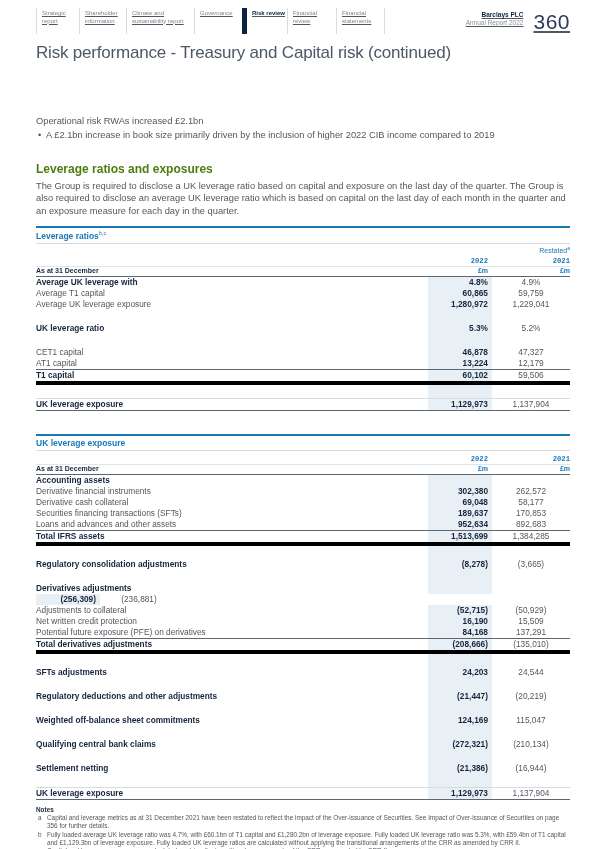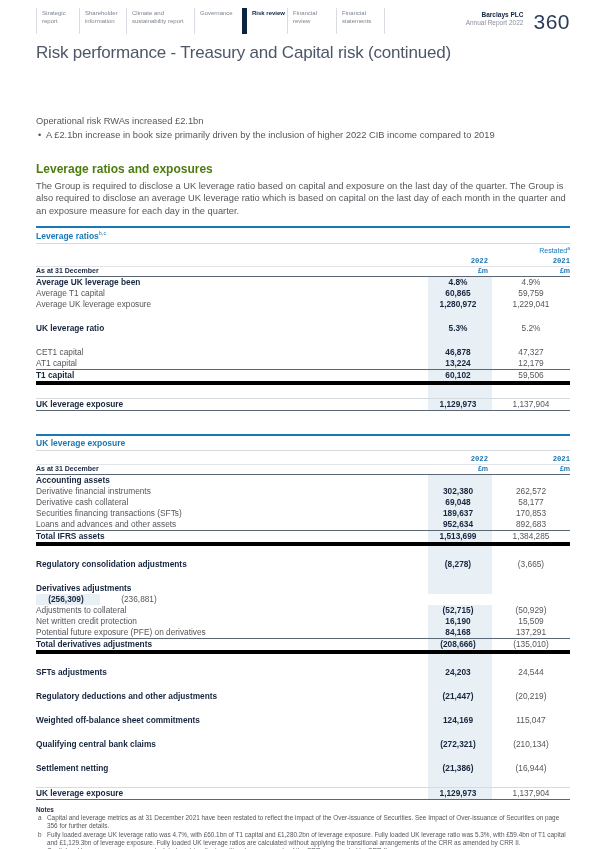--- a/index.html
+++ b/index.html
@@ -2,21 +2,21 @@
 <html><head>
 <meta charset="utf-8">
 <style>
   * { margin: 0; padding: 0; box-sizing: border-box; }
   html, body { background: #ffffff; }
   body { font-family: "Liberation Sans", "DejaVu Sans", sans-serif; color: #54565b; }
   .page { position: relative; width: 600px; height: 849px; background: #fff; overflow: hidden; }
   .content { padding: 8px 30px 0 36px; }
 
   
-  .topnav { display: flex; align-items: stretch; height: 26px; margin-top: 0; }
+  .topnav { display: flex; align-items: stretch; height: 26px; margin-top: 0; text-decoration: underline; }
   .tab { font-size: 6px; line-height: 7.5px; color: #7d8490; padding: 2px 0 0 5px;
          border-left: 1px solid #d9dde3; }
   .tab.active { border-left: 5px solid #0d2342; color: #0d2342; font-weight: bold; }
   .nav-spacer { flex: 1; border-left: 1px solid #d9dde3; }
   .brand { text-align: right; padding-top: 3px; }
   .brand .b1 { font-size: 6.5px; font-weight: bold; color: #0d2342; line-height: 8px; }
   .brand .b2 { font-size: 6.5px; color: #8a8f99; line-height: 8px; }
   .pagenum { font-size: 21px; color: #2c3b58; padding: 2px 0 0 10px; letter-spacing: 0.5px; }
 
   
@@ -45,21 +45,21 @@
   .restated-row sup { font-size: 5px; }
   .years-row { font-size: 7.2px; font-weight: bold; color: #1a78b6; height: 10px; line-height: 10px; font-family: Liberation Mono, monospace; }
   .asat-row { border-top: 1px solid #e1e5e9; border-bottom: 1px solid #5a6672;
               font-size: 7px; height: 11px; line-height: 10px; }
   .asat-label { font-weight: bold; color: #19283f; }
   .unit { font-weight: bold; color: #1a78b6; }
 
   .trow { display: flex; min-height: 11px; line-height: 11px; font-size: 8.3px; }
   .trow .tlabel { flex: 1; color: #54565b; }
   .trow .tnum { white-space: nowrap; }
-  .trow .c22 { width: 64px; text-align: center; padding-right: 4px; background: #e9f0f5;
+  .trow .c22 { width: 64px; text-align: right; padding-right: 4px; background: #e9f0f5;
                color: #16263f; font-weight: bold; }
   .trow .c21 { width: 78px; text-align: center; color: #54565b; }
   .trow.bold .tlabel { color: #16263f; font-weight: bold; }
   .trow.spacer { height: 13px; min-height: 13px; }
   .rule-above-light { border-top: 1px solid #d6dbe0; }
   .rule-below-light { border-bottom: 4px solid #000000; }
   .rule-below-dark { border-bottom: 1px solid #5a6672; }
 
   .tbl-gap { height: 14px; }
 
@@ -121,21 +121,21 @@
         <div class="c22h">2022</div>
         <div class="c21h">2021</div>
       </div>
       <div class="hrow asat-row">
         <div class="hl asat-label">As at 31 December</div>
         <div class="c22h unit">£m</div>
         <div class="c21h unit">£m</div>
       </div>
       <div id="table1-body">
           <div class="trow bold">
-            <div class="tlabel">Average UK leverage been</div>
+            <div class="tlabel">Average UK leverage with</div>
             <div class="tnum c22">4.8%</div>
             <div class="tnum c21">4.9%</div>
           </div>
           <div class="trow">
             <div class="tlabel">Average T1 capital</div>
             <div class="tnum c22">60,865</div>
             <div class="tnum c21">59,759</div>
           </div>
           <div class="trow">
             <div class="tlabel">Average UK leverage exposure</div>

